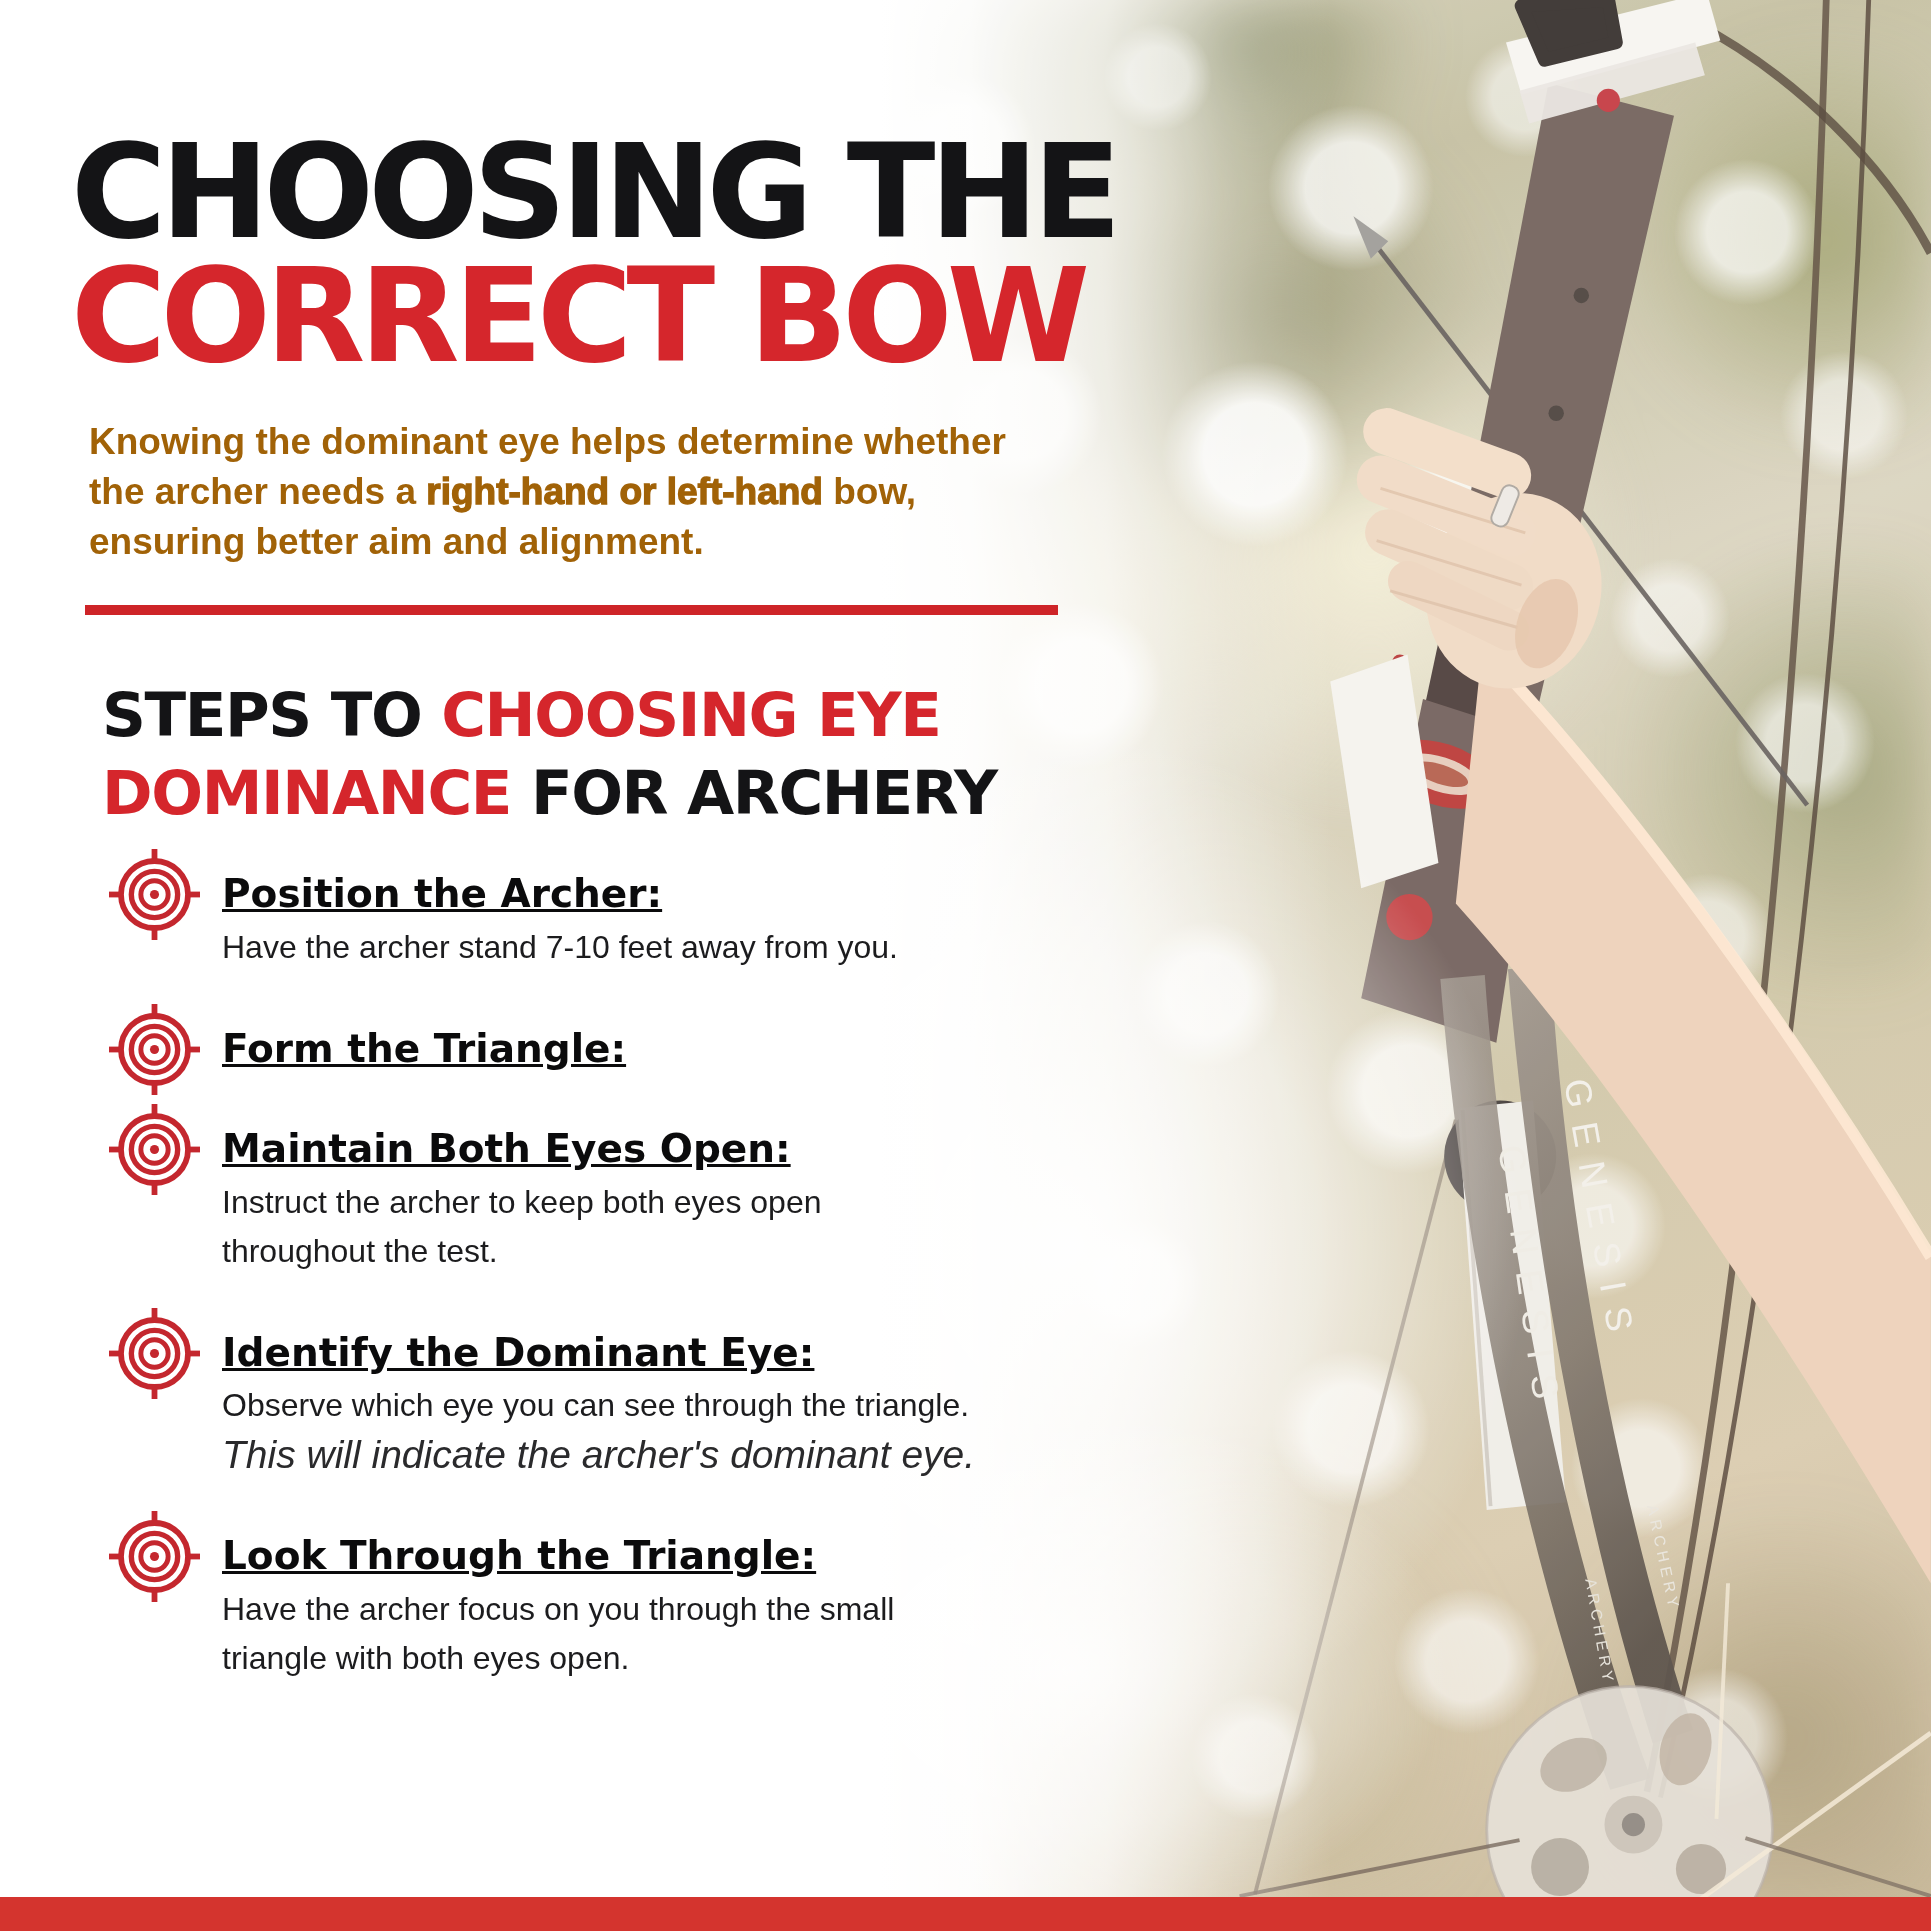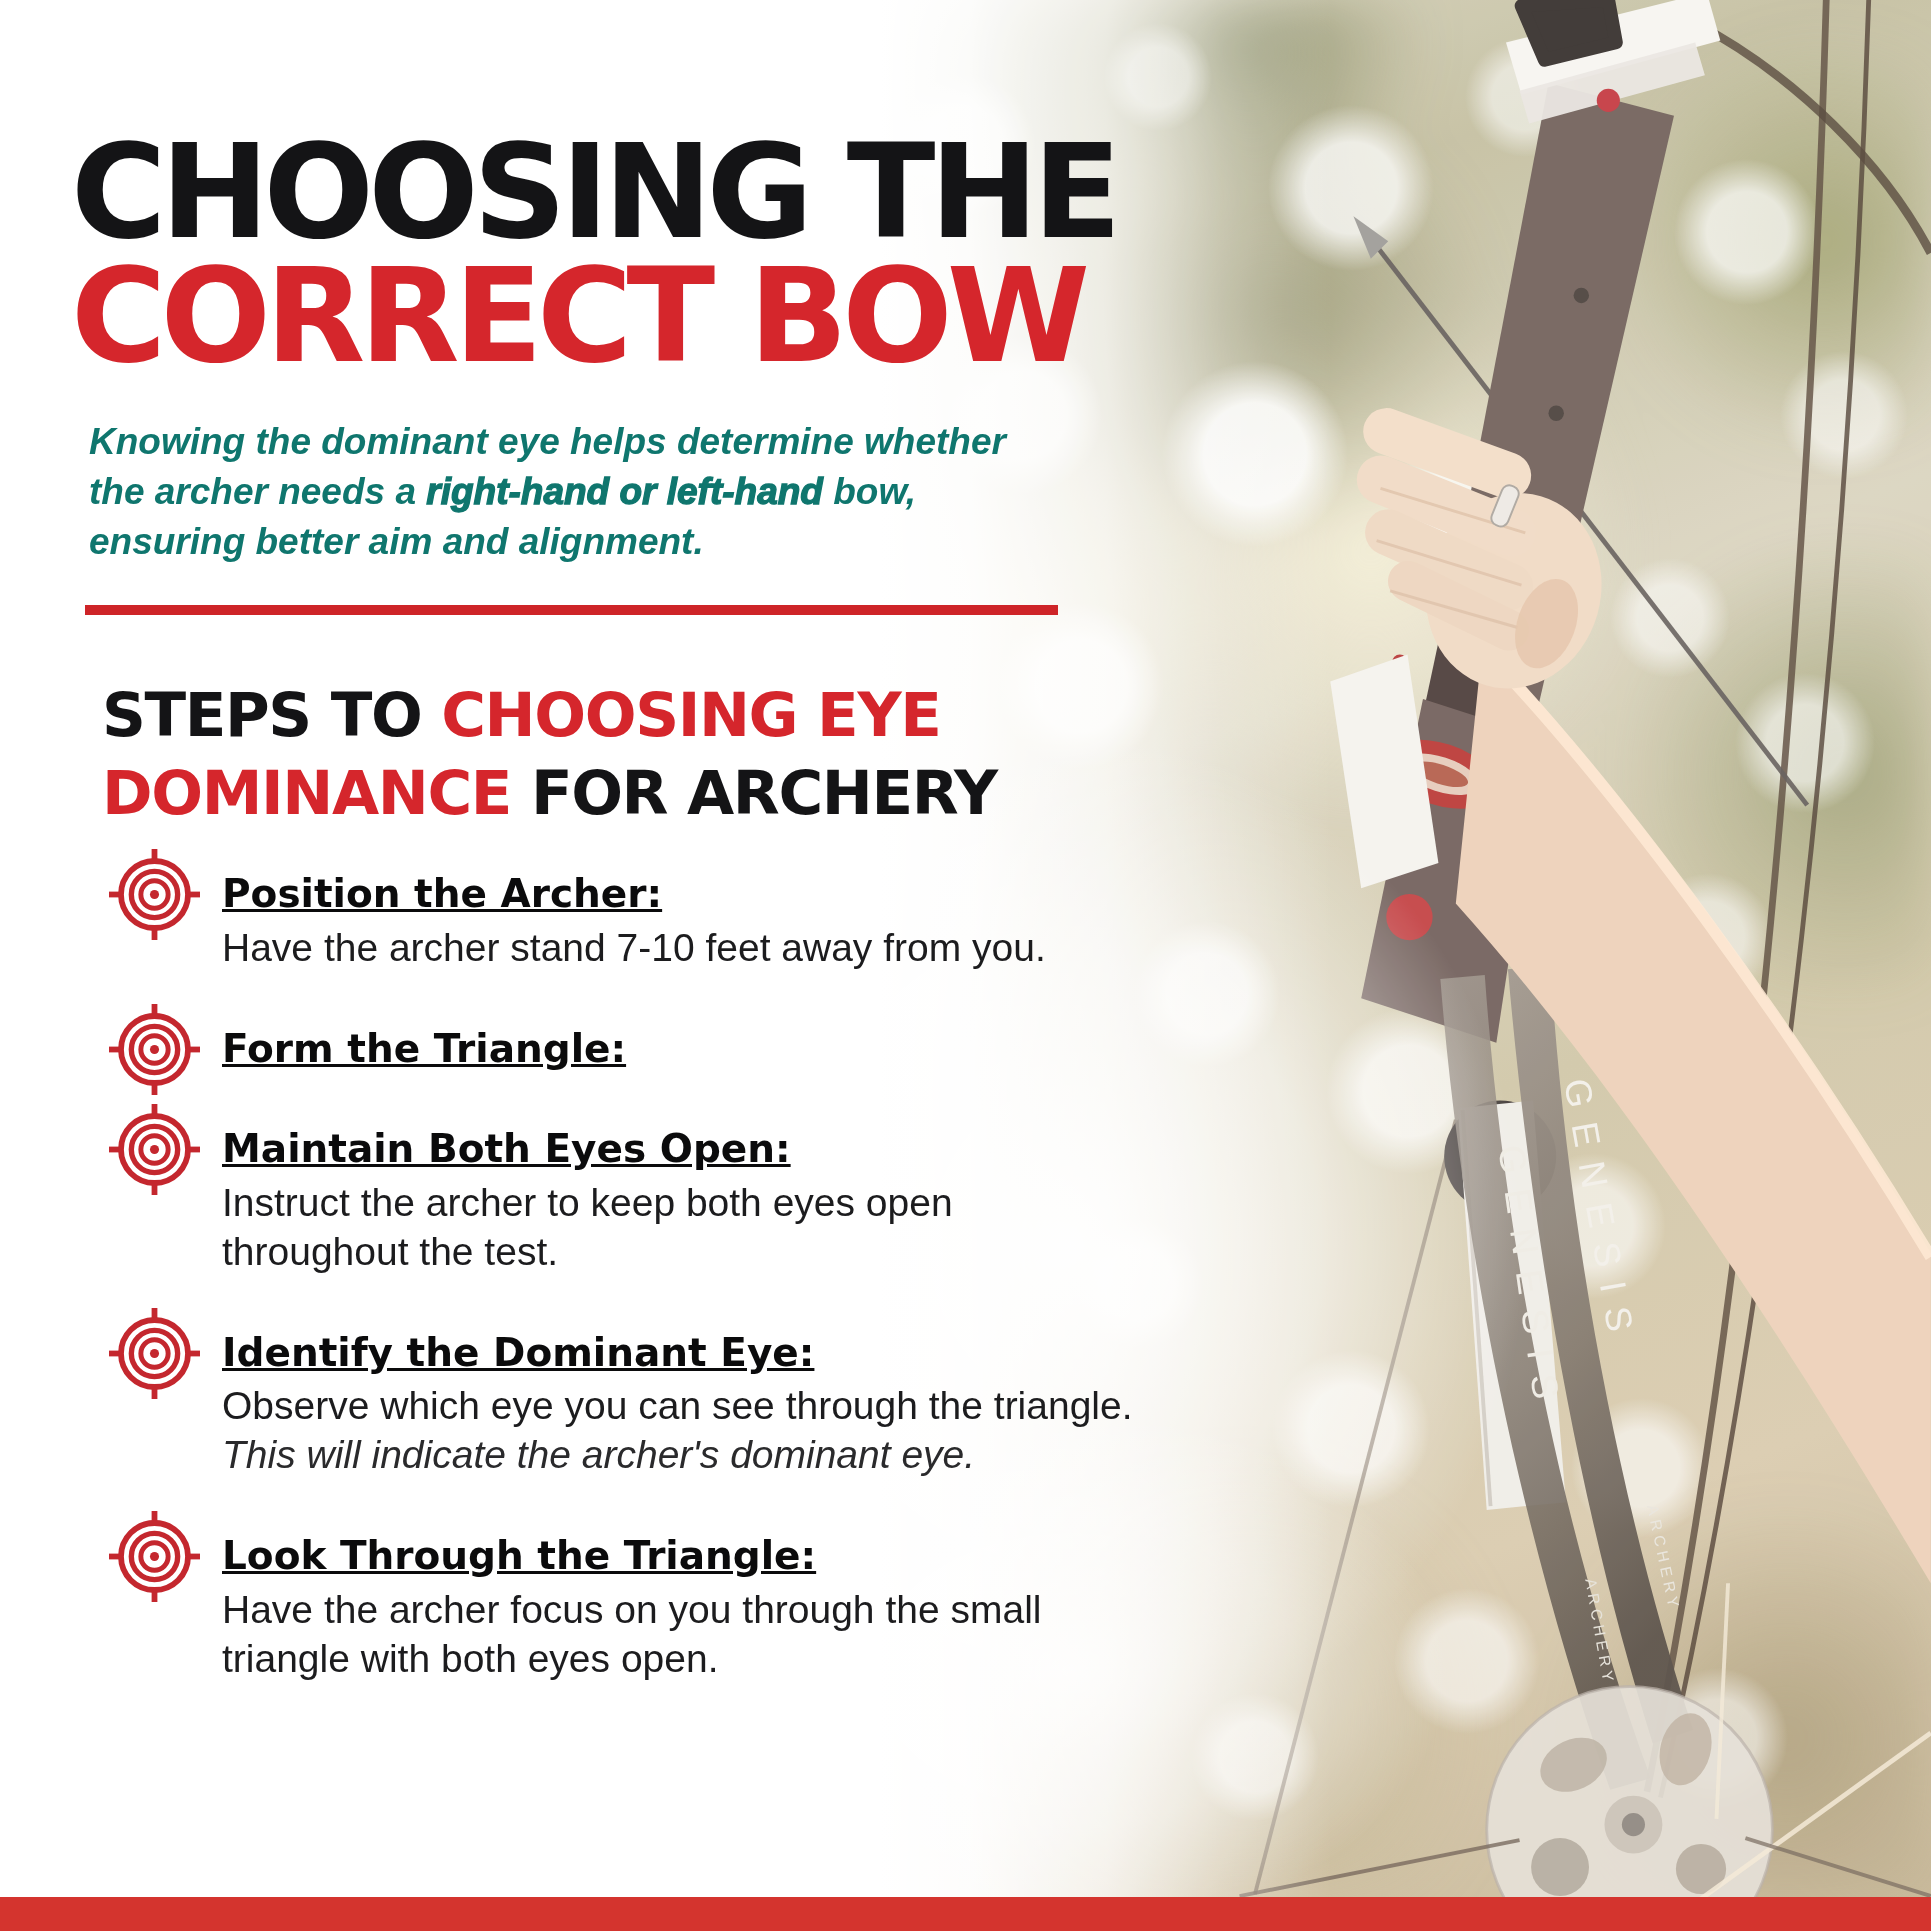--- a/index.html
+++ b/index.html
@@ -64,36 +64,36 @@
   .white-veil{background:rgba(255,255,255,.10);}
 
   
   .content{position:absolute;left:0;top:0;width:1931px;height:1931px;z-index:5;}
   .headline{position:absolute;left:71px;top:130px;
     font-family:"DejaVu Sans",sans-serif;font-weight:bold;
     font-size:130px;line-height:124px;letter-spacing:-5.8px;}
   .headline .l1{display:block;color:var(--headline_black);}
   .headline .l2{display:block;color:var(--accent_red);}
   .intro{position:absolute;left:89px;top:417px;width:1168px;
-    font-style:italic;font-weight:bold;font-size:37px;line-height:50px;
-    color:#0f766e;white-space:pre-line;}
+    font-weight:bold;font-size:37px;line-height:50px;
+    color:#a16207;white-space:pre-line;}
   .intro .xbold{-webkit-text-stroke:1.3px currentColor;}
   .divider{position:absolute;left:85px;top:605px;width:973px;height:9.7px;
     background:var(--divider_red);}
   .section-heading{position:absolute;left:102px;top:676px;
     font-family:"DejaVu Sans",sans-serif;font-weight:bold;
     font-size:61px;line-height:78px;letter-spacing:-1.4px;color:var(--headline_black);}
   .section-heading .red{color:var(--accent_red);}
   .steps{position:absolute;left:89px;top:871px;width:1419px;}
   .step{position:relative;padding-left:133px;}
   .step + .step{margin-top:54px;}
   .step-icon{position:absolute;left:20px;top:-22px;width:91px;height:91px;}
   .step-title{font-family:"DejaVu Sans",sans-serif;font-weight:bold;
     font-size:39px;line-height:46px;color:#0b0b0c;text-decoration:underline;}
-  .step-body{margin-top:5.8px;font-size:39px;line-height:49px;
+  .step-body{margin-top:5.8px;font-size:32px;line-height:49px;
     color:var(--body_text);white-space:pre-line;}
   .step-note{font-style:italic;font-size:39px;line-height:49px;color:#2a2a2c;}
 
   .bottom-bar{position:absolute;left:0;top:1897px;width:1931px;height:34px;
     background:var(--bottom_bar_red);z-index:6;}
 </style>
 </head>
 <body>
 
 <div class="photo">

